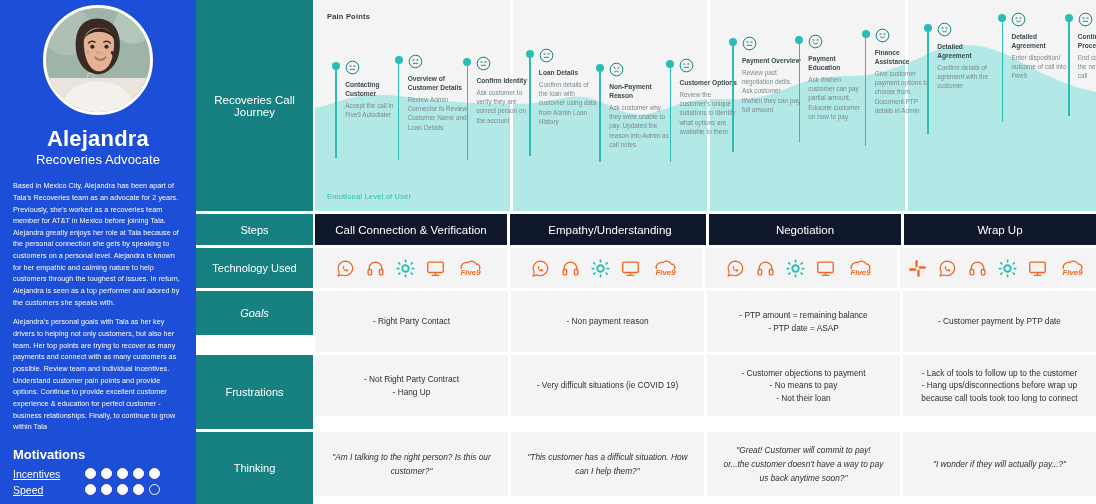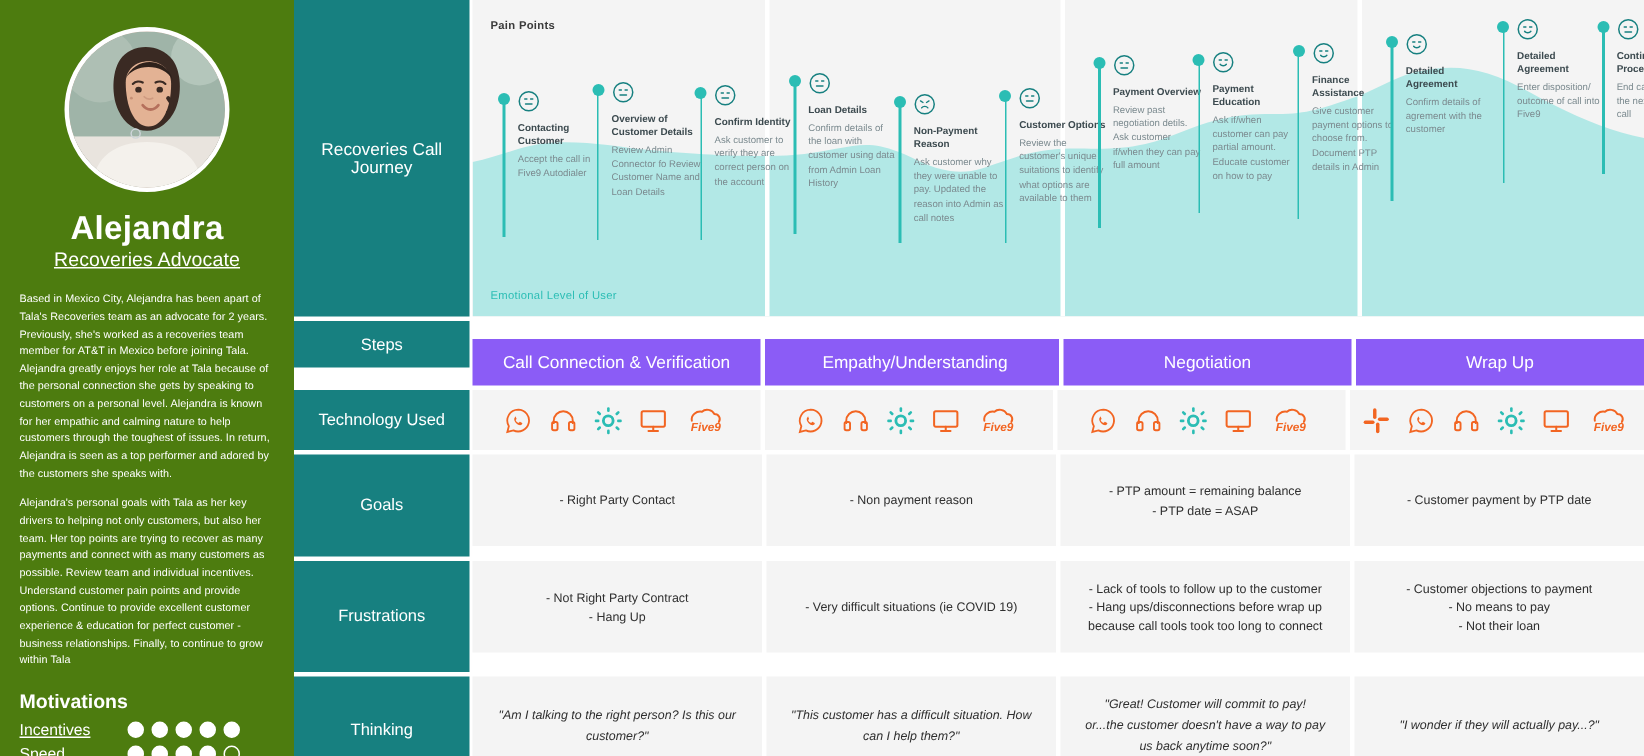--- a/index.html
+++ b/index.html
@@ -6,37 +6,37 @@
   html, body {
     width: 1096px; height: 504px;
     font-family: "Liberation Sans", sans-serif;
     background: #ffffff; overflow: hidden;
   }
   #app { position: relative; width: 1096px; height: 504px; display: flex; }
 
   
   .persona {
     width: 196px; height: 504px; flex: 0 0 196px;
-    background: #4d7c0f; color: #ffffff;
-    padding: 14px 13px 0 13px; position: relative;
+    background: #1d4ed8; color: #ffffff;
+    padding: 1px 13px 0 13px; position: relative;
   }
   .avatar-wrap { display:flex; justify-content:center; margin-top: 4px; }
   .avatar {
     width: 110px; height: 110px; border-radius: 50%;
     border: 3px solid #ffffff; overflow: hidden; position: relative;
     background: #c9b8ab;
   }
   .avatar svg { display:block; width:100%; height:100%; }
   .persona-name {
     text-align: center; font-size: 22px; font-weight: 700;
     margin-top: 12px; letter-spacing: .2px; line-height: 1.1;
   }
   .persona-role {
     text-align: center; font-size: 13px; font-weight: 400;
-    margin-top: 1px; letter-spacing: .1px; text-decoration: underline;
+    margin-top: 1px; letter-spacing: .1px;
   }
   .persona-bio {
     font-size: 7.2px; line-height: 1.62; margin-top: 13px;
     text-align: left; letter-spacing: .05px;
   }
   .persona-bio p + p { margin-top: 8px; }
   .motivations-title {
     font-size: 13px; font-weight: 700; margin-top: 14px; margin-bottom: 6px;
   }
   .mot-row { display: flex; align-items: center; margin-bottom: 4px; }
@@ -100,26 +100,26 @@
   .trow .row-label { background: #178080; }
   .cells { flex: 1; display: flex; margin-left: 2px; }
   .cell {
     background: #f4f4f4; display: flex; align-items: center;
     justify-content: center; text-align: center; padding: 4px 8px;
     margin-right: 3px;
   }
   .cell:last-child { margin-right: 0; }
   .steps-row .row-label { height: 31px; }
   .steps-row .cell {
-    background: #8b5cf6; color: #ffffff; height: 31px;
-    font-size: 11.5px; font-weight: 400; margin-top: 12px;
+    background: #0f172a; color: #ffffff; height: 31px;
+    font-size: 11.5px; font-weight: 400;
   }
   .tech-row .row-label { height: 40px; }
   .tech-row .cell { height: 40px; gap: 11px; }
-  .goals-row .row-label { height: 68px; }
+  .goals-row .row-label { height: 44px; font-style: italic; }
   .goals-row .cell { height: 61px; font-size: 8.3px; color: #2f2f2f; line-height: 1.5; }
   .frust-row .row-label { height: 74px; }
   .frust-row .cell { height: 61px; font-size: 8.3px; color: #2f2f2f; line-height: 1.5; }
   .think-row .row-label { height: 72px; }
   .think-row .cell {
     height: 64px; font-size: 8.3px; color: #2f2f2f;
     font-style: italic; line-height: 1.7; padding: 4px 16px;
   }
   .cell-text { width: 100%; }
   .tech-icon { display: inline-flex; align-items: center; }
@@ -593,24 +593,24 @@
         <div class="trow frust-row">
           <div class="row-label">Frustrations</div>
           <div class="cells">
             <div class="cell" style="flex: 1 1 0%;">
               <div class="cell-text">- Not Right Party Contract<br>- Hang Up</div>
             </div>
             <div class="cell" style="flex: 1 1 0%;">
               <div class="cell-text">- Very difficult situations (ie COVID 19)</div>
             </div>
             <div class="cell" style="flex: 1 1 0%;">
+              <div class="cell-text">- Customer objections to payment<br>- No means to pay<br>- Not their loan</div>
+            </div>
+            <div class="cell" style="flex: 1 1 0%;">
               <div class="cell-text">- Lack of tools to follow up to the customer<br>- Hang ups/disconnections before wrap up because call tools took too long to connect</div>
-            </div>
-            <div class="cell" style="flex: 1 1 0%;">
-              <div class="cell-text">- Customer objections to payment<br>- No means to pay<br>- Not their loan</div>
             </div>
           </div>
         </div>
         <div class="trow think-row">
           <div class="row-label">Thinking</div>
           <div class="cells">
             <div class="cell" style="flex: 1 1 0%;">
               <div class="cell-text">"Am I talking to the right person? Is this our customer?"</div>
             </div>
             <div class="cell" style="flex: 1 1 0%;">

